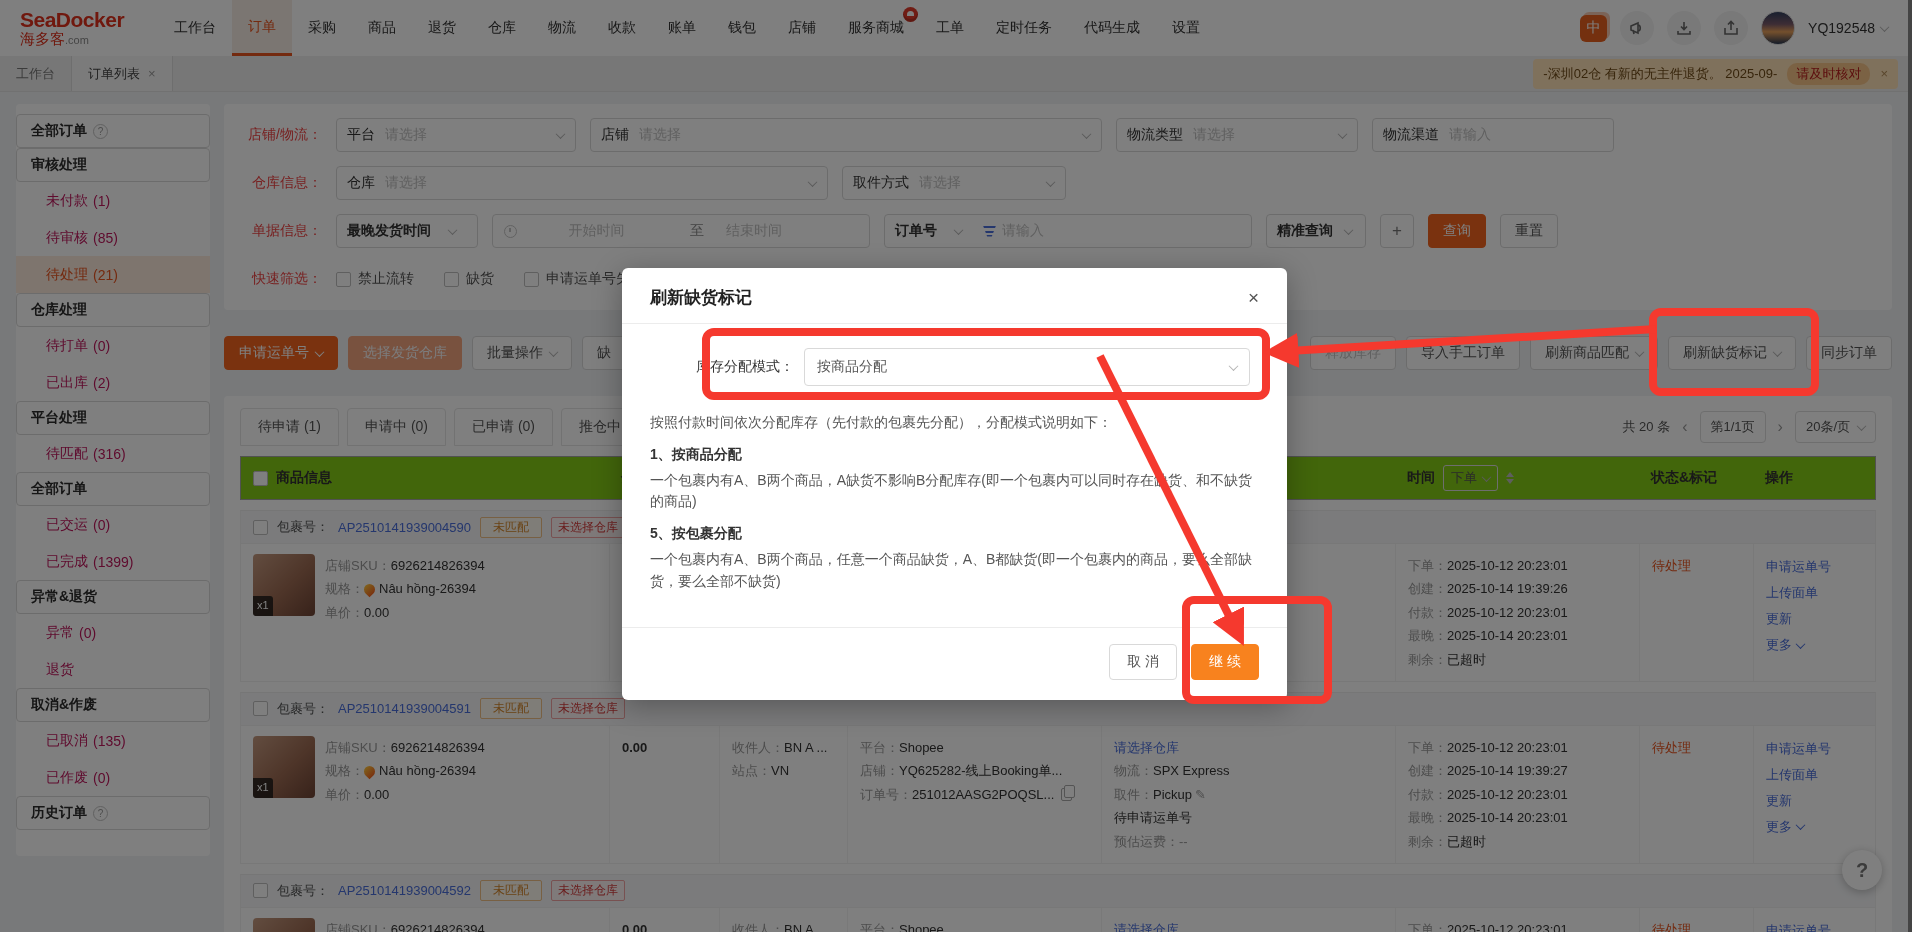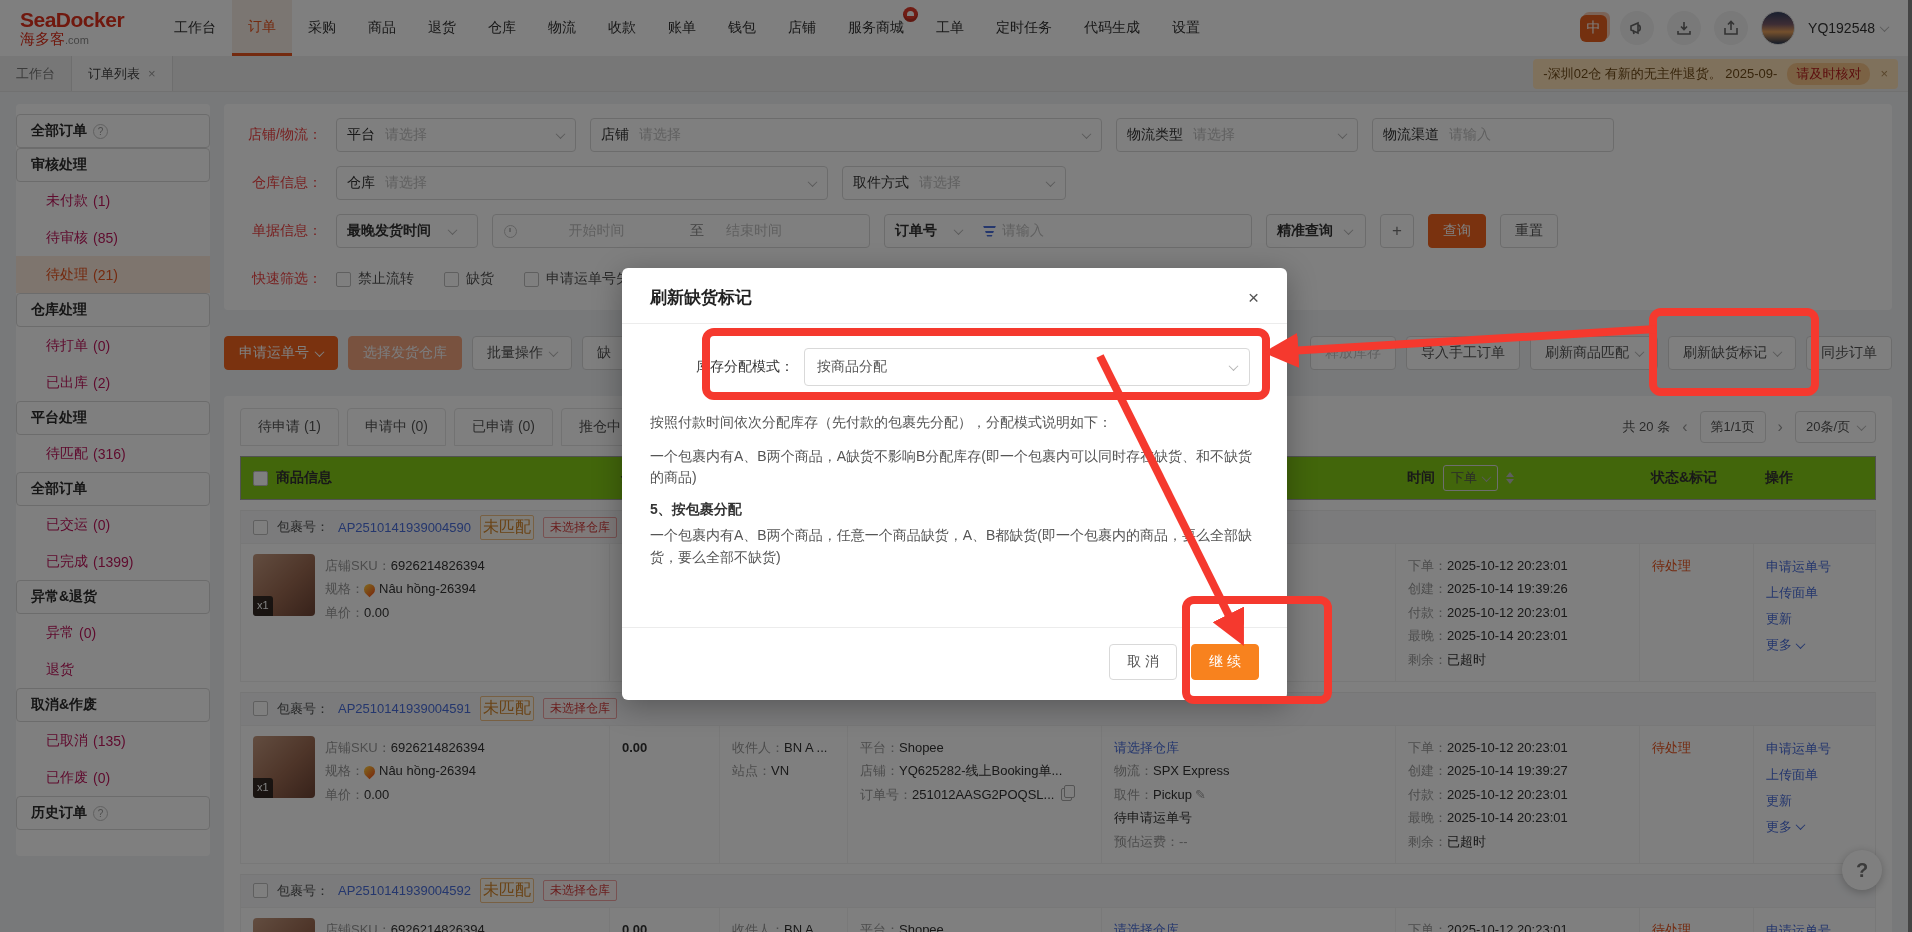--- a/index.html
+++ b/index.html
@@ -87,21 +87,21 @@
 .thead{display:grid;grid-template-columns:var(--cols);background:#84cc16;border:1px solid #a3a3a3;height:44px;align-items:center;font-weight:bold;color:#333}
 .thead>div{padding:0 12px;display:flex;align-items:center;gap:8px}
 .mini-select{border:1px solid #dcdcdc;border-radius:3px;padding:3px 7px;font-weight:normal;color:#555;display:inline-flex;align-items:center;gap:6px;font-size:13px}
 .sort{display:inline-flex;flex-direction:column;gap:2px}
 .sort i{width:0;height:0;border-left:4px solid transparent;border-right:4px solid transparent;display:block}
 .sort .up{border-bottom:5px solid #bdbdbd}
 .sort .dn{border-top:5px solid #bdbdbd}
 .pkg-bar{display:flex;align-items:center;gap:9px;background:#f6f7f9;height:34px;padding:0 12px;border:1px solid #f0f0f0;border-top:1px solid #ececec;margin-top:10px;font-size:13px}
 .pkg-bar .lb{color:#555}
 .link{color:#4a6edb;cursor:pointer}
-.badge-o{color:#d4862a;border:1px solid #f0c187;background:#fffaf0;font-size:16px;padding:1px 2px;border-radius:2px}
+.badge-o{color:#d4862a;border:1px solid #f0c187;background:#fffaf0;font-size:12px;padding:1px 12px;border-radius:2px}
 .badge-r{color:#d43c3c;border:1px solid #f0a3a3;background:#fff5f5;font-size:12px;padding:1px 6px;border-radius:2px}
 .row-grid{display:grid;grid-template-columns:var(--cols);border:1px solid #f0f0f0;border-top:none}
 .cell{padding:10px 12px;font-size:13px;line-height:1.8;border-left:1px solid #f2f2f2;min-width:0}
 .cell:first-child{border-left:none}
 .lb{color:#9a9a9a}
 .vl{color:#333}
 .lrow{white-space:nowrap;overflow:hidden;text-overflow:ellipsis;display:flex;align-items:center}
 .prod{display:flex;gap:10px}
 .thumb{width:62px;height:62px;border-radius:4px;background:linear-gradient(135deg,#c59a80 0%,#9c6a52 55%,#6e4435 100%);position:relative;flex:none}
 .qty{position:absolute;left:0;bottom:0;background:rgba(20,20,20,.78);color:#fff;font-size:11px;padding:0 4px;border-radius:0 3px 0 3px}
@@ -798,20 +798,21 @@
     </div>
     <div class="m-body">
       <div class="m-field">
         <span class="m-flabel">库存分配模式：</span>
         <div class="m-select">
           <span>按商品分配</span>
           <i class="chev"></i>
         </div>
       </div>
       <p class="m-p">按照付款时间依次分配库存（先付款的包裹先分配），分配模式说明如下：</p>
+      <p class="m-sub">1、按商品分配</p>
       <p class="m-p">一个包裹内有A、B两个商品，A缺货不影响B分配库存(即一个包裹内可以同时存在缺货、和不缺货的商品)</p>
       <p class="m-sub">5、按包裹分配</p>
       <p class="m-p">一个包裹内有A、B两个商品，任意一个商品缺货，A、B都缺货(即一个包裹内的商品，要么全部缺货，要么全部不缺货)</p>
     </div>
     <div class="m-foot">
       <button class="m-btn">取 消</button>
       <button class="m-btn primary">继 续</button>
     </div>
   </div>
 

